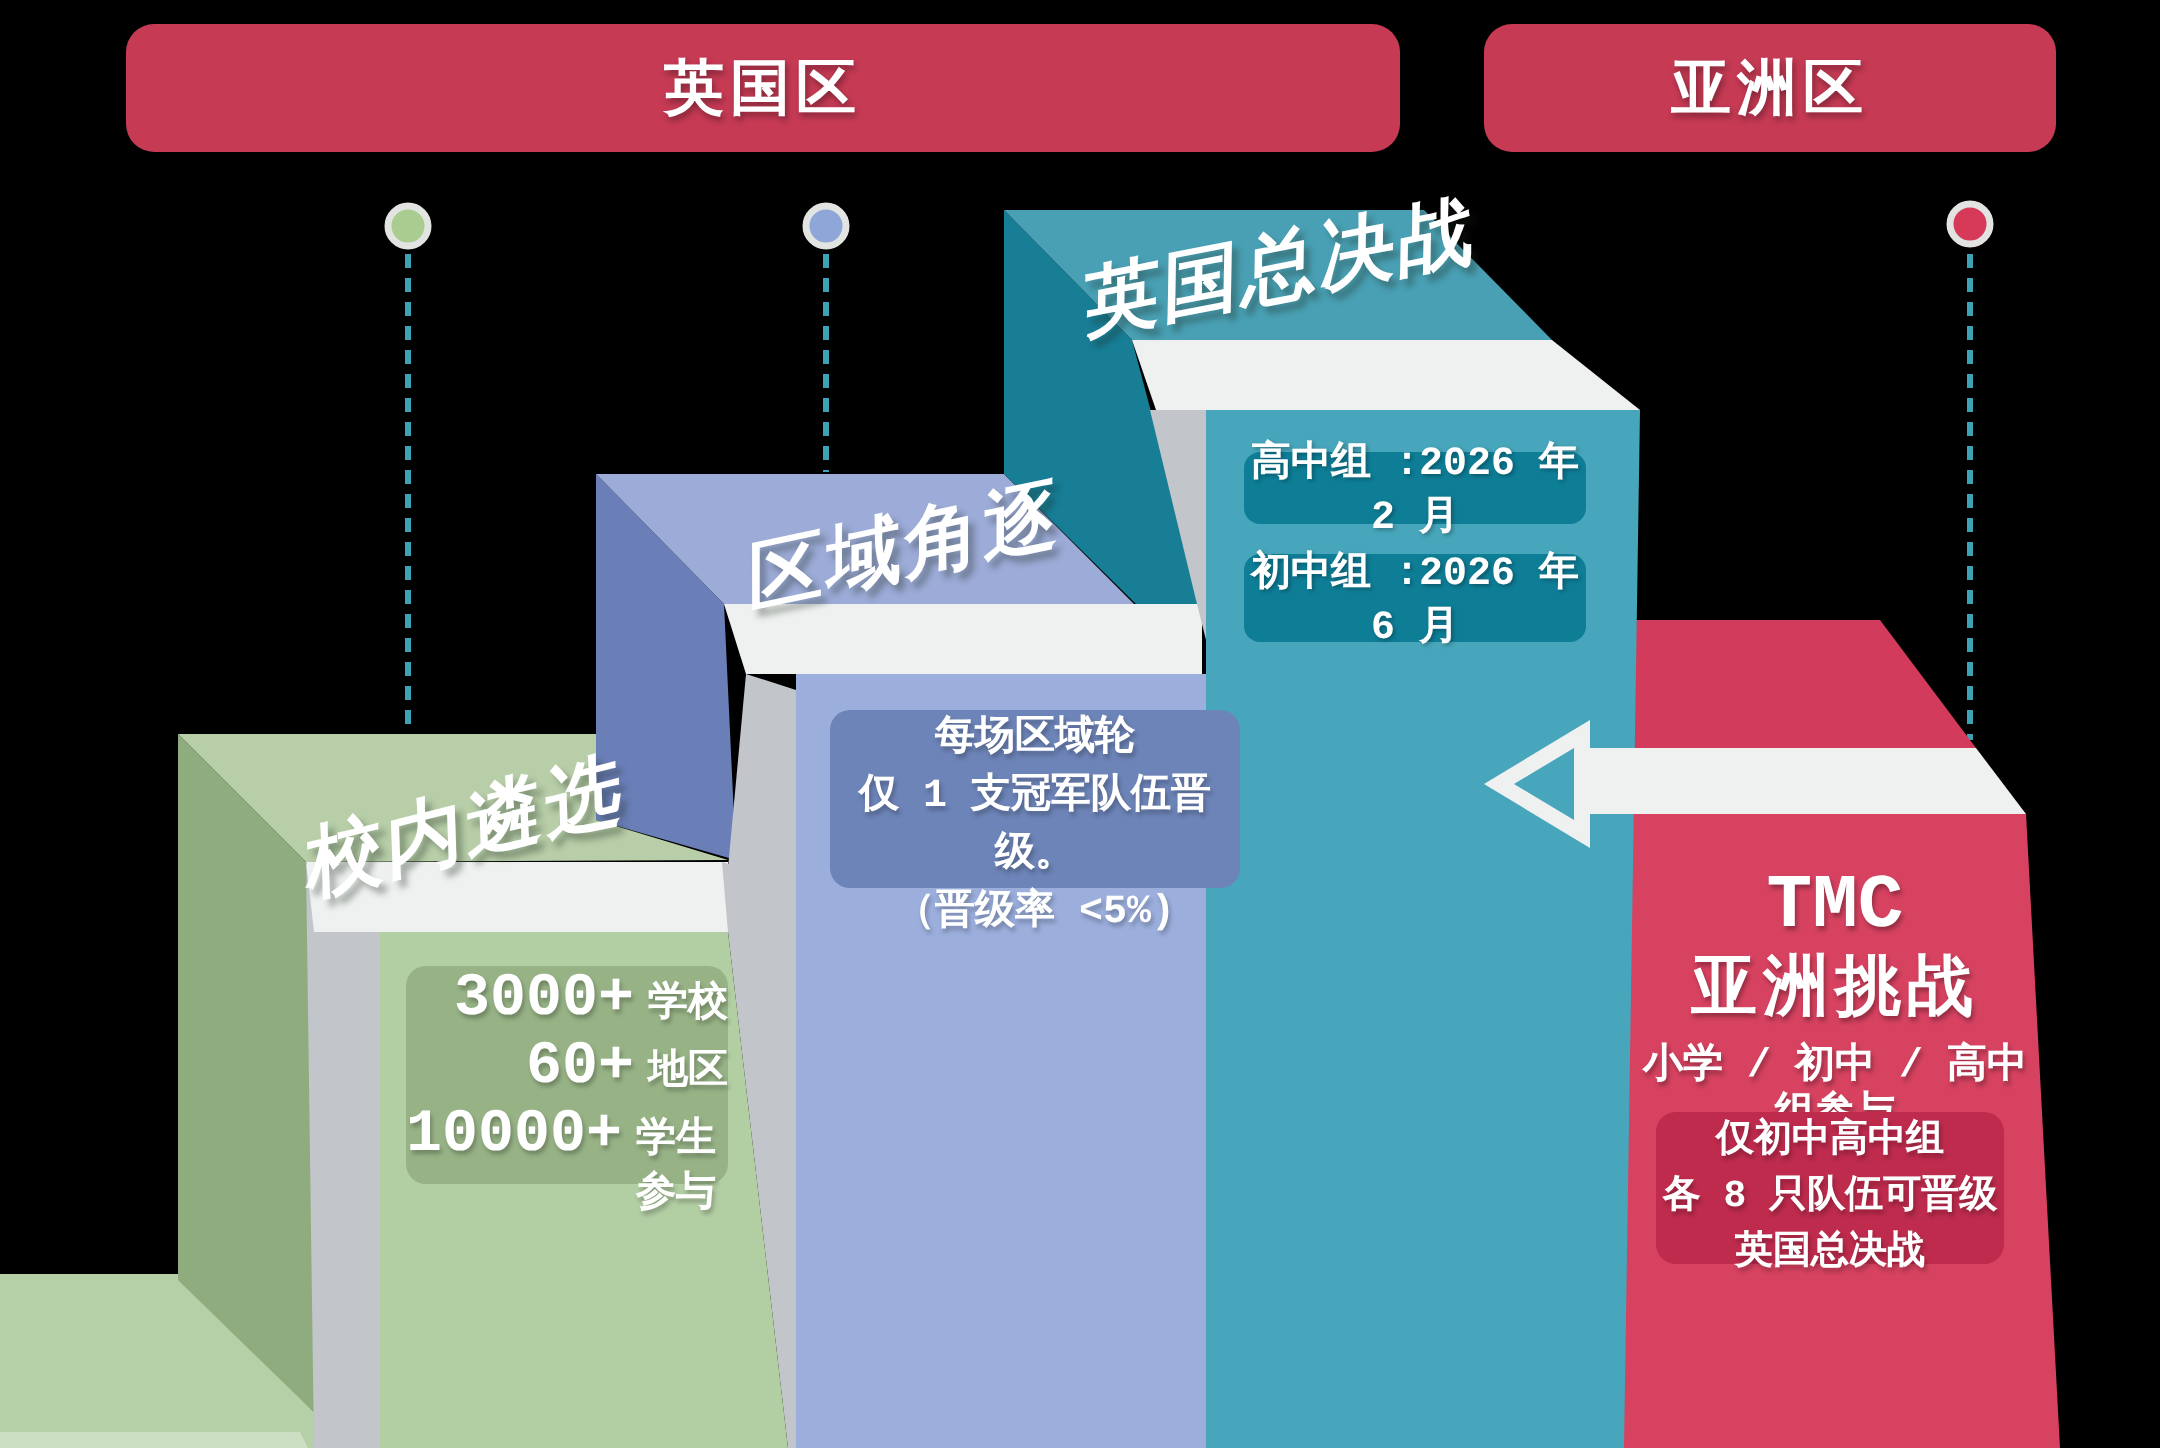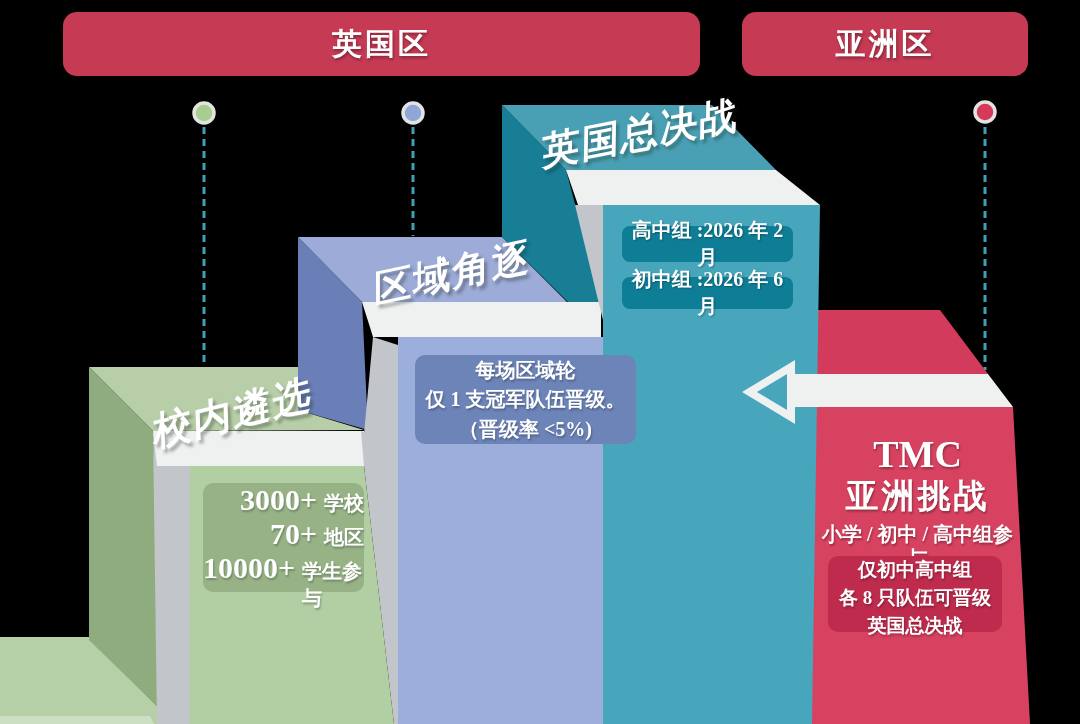--- a/index.html
+++ b/index.html
@@ -1,18 +1,18 @@
 <!DOCTYPE html>
 <html style="--banner_red: #C63A54; --green_top: #B7CEA8; --green_dark: #8EAC7D; --green_front: #B2CEA3; --green_box: #97B386; --green_floor: #B5CFA6; --green_floor_edge: #CDDFC3; --blue_top: #9CABD7; --blue_dark: #6A7FB8; --blue_front: #9BAEDC; --blue_box: #6D84B8; --teal_top: #49A0B4; --teal_dark: #177E96; --teal_front: #47A6BB; --teal_badge: #0E7E97; --red_top: #D23B5B; --red_front: #D64260; --red_badge: #BE2B4D; --gray_face: #C2C5C9; --stripe: #EEF1F0; --marker_green: #A9CC90; --marker_blue: #8FA6D9; --marker_red: #D63A58; --marker_ring: #E2E4E1; --dash: #3EA2B5;"><head>
 <meta charset="utf-8">
 <style>
   html,body{margin:0;padding:0;background:#000;}
   #stage{
     position:relative;width:1080px;height:724px;background:#000;
-    overflow:hidden;font-family:Liberation Serif, serif;
+    overflow:hidden;font-family:Liberation Mono, monospace;
     -webkit-font-smoothing:antialiased;
   }
   #scene{position:absolute;left:0;top:0;}
   .ov{position:absolute;color:#fff;}
   .banner{
     background:var(--banner_red);border-radius:14px;display:flex;
     align-items:center;justify-content:center;font-size:30px;font-weight:700;
     letter-spacing:3px;text-shadow:1px 2px 3px rgba(0,0,0,.35);
     box-shadow:0 3px 2px rgba(0,0,0,.35);
   }
@@ -117,37 +117,37 @@
   <div class="ov step-title" style="left:123px;top:386px;width:220px;font-size:39px;transform:rotate(-14deg) skewX(-12deg);">校内遴选</div>
   <div class="ov step-title" style="left:345px;top:248px;width:215px;font-size:38px;transform:rotate(-12deg) skewX(-12deg);">区域角逐</div>
   <div class="ov step-title" style="left:518px;top:108px;width:245px;font-size:38px;transform:rotate(-11deg) skewX(-12deg);">英国总决战</div>
 
   <div class="ov infobox stats-box" style="left:203px;top:483px;width:161px;height:109px;align-items:flex-end;">
     <div class="stats-row">
       <span class="num">3000+</span>
       <span class="unit">学校</span>
     </div>
     <div class="stats-row">
-      <span class="num">70+</span>
+      <span class="num">60+</span>
       <span class="unit">地区</span>
     </div>
     <div class="stats-row">
       <span class="num">10000+</span>
       <span class="unit">学生参与</span>
     </div>
   </div>
 
-  <div class="ov infobox note-box" style="left:415px;top:355px;width:221px;height:89px;">
+  <div class="ov infobox note-box" style="left:415px;top:355px;width:205px;height:89px;">
     <div>每场区域轮</div>
     <div>仅 1 支冠军队伍晋级。</div>
     <div>（晋级率 &lt;5%)</div>
   </div>
 
   <div class="ov teal-badge" style="left:622px;top:226px;width:171px;height:36px;">高中组 :2026 年 2 月</div>
-  <div class="ov teal-badge" style="left:622px;top:277px;width:171px;height:32px;">初中组 :2026 年 6 月</div>
+  <div class="ov teal-badge" style="left:622px;top:277px;width:171px;height:44px;">初中组 :2026 年 6 月</div>
 
   <div class="ov red-title" style="left:822px;top:432px;width:191px;font-size:38px;line-height:44px;">TMC</div>
   <div class="ov red-title" style="left:822px;top:478px;width:191px;font-size:33px;line-height:36px;letter-spacing:3px;">亚洲挑战</div>
   <div class="ov red-title" style="left:812px;top:522px;width:211px;font-size:20px;line-height:24px;">小学 / 初中 / 高中组参与</div>
   <div class="ov infobox red-badge" style="left:828px;top:556px;width:174px;height:76px;">
     <div>仅初中高中组</div>
     <div>各 8 只队伍可晋级</div>
     <div>英国总决战</div>
   </div>
 

